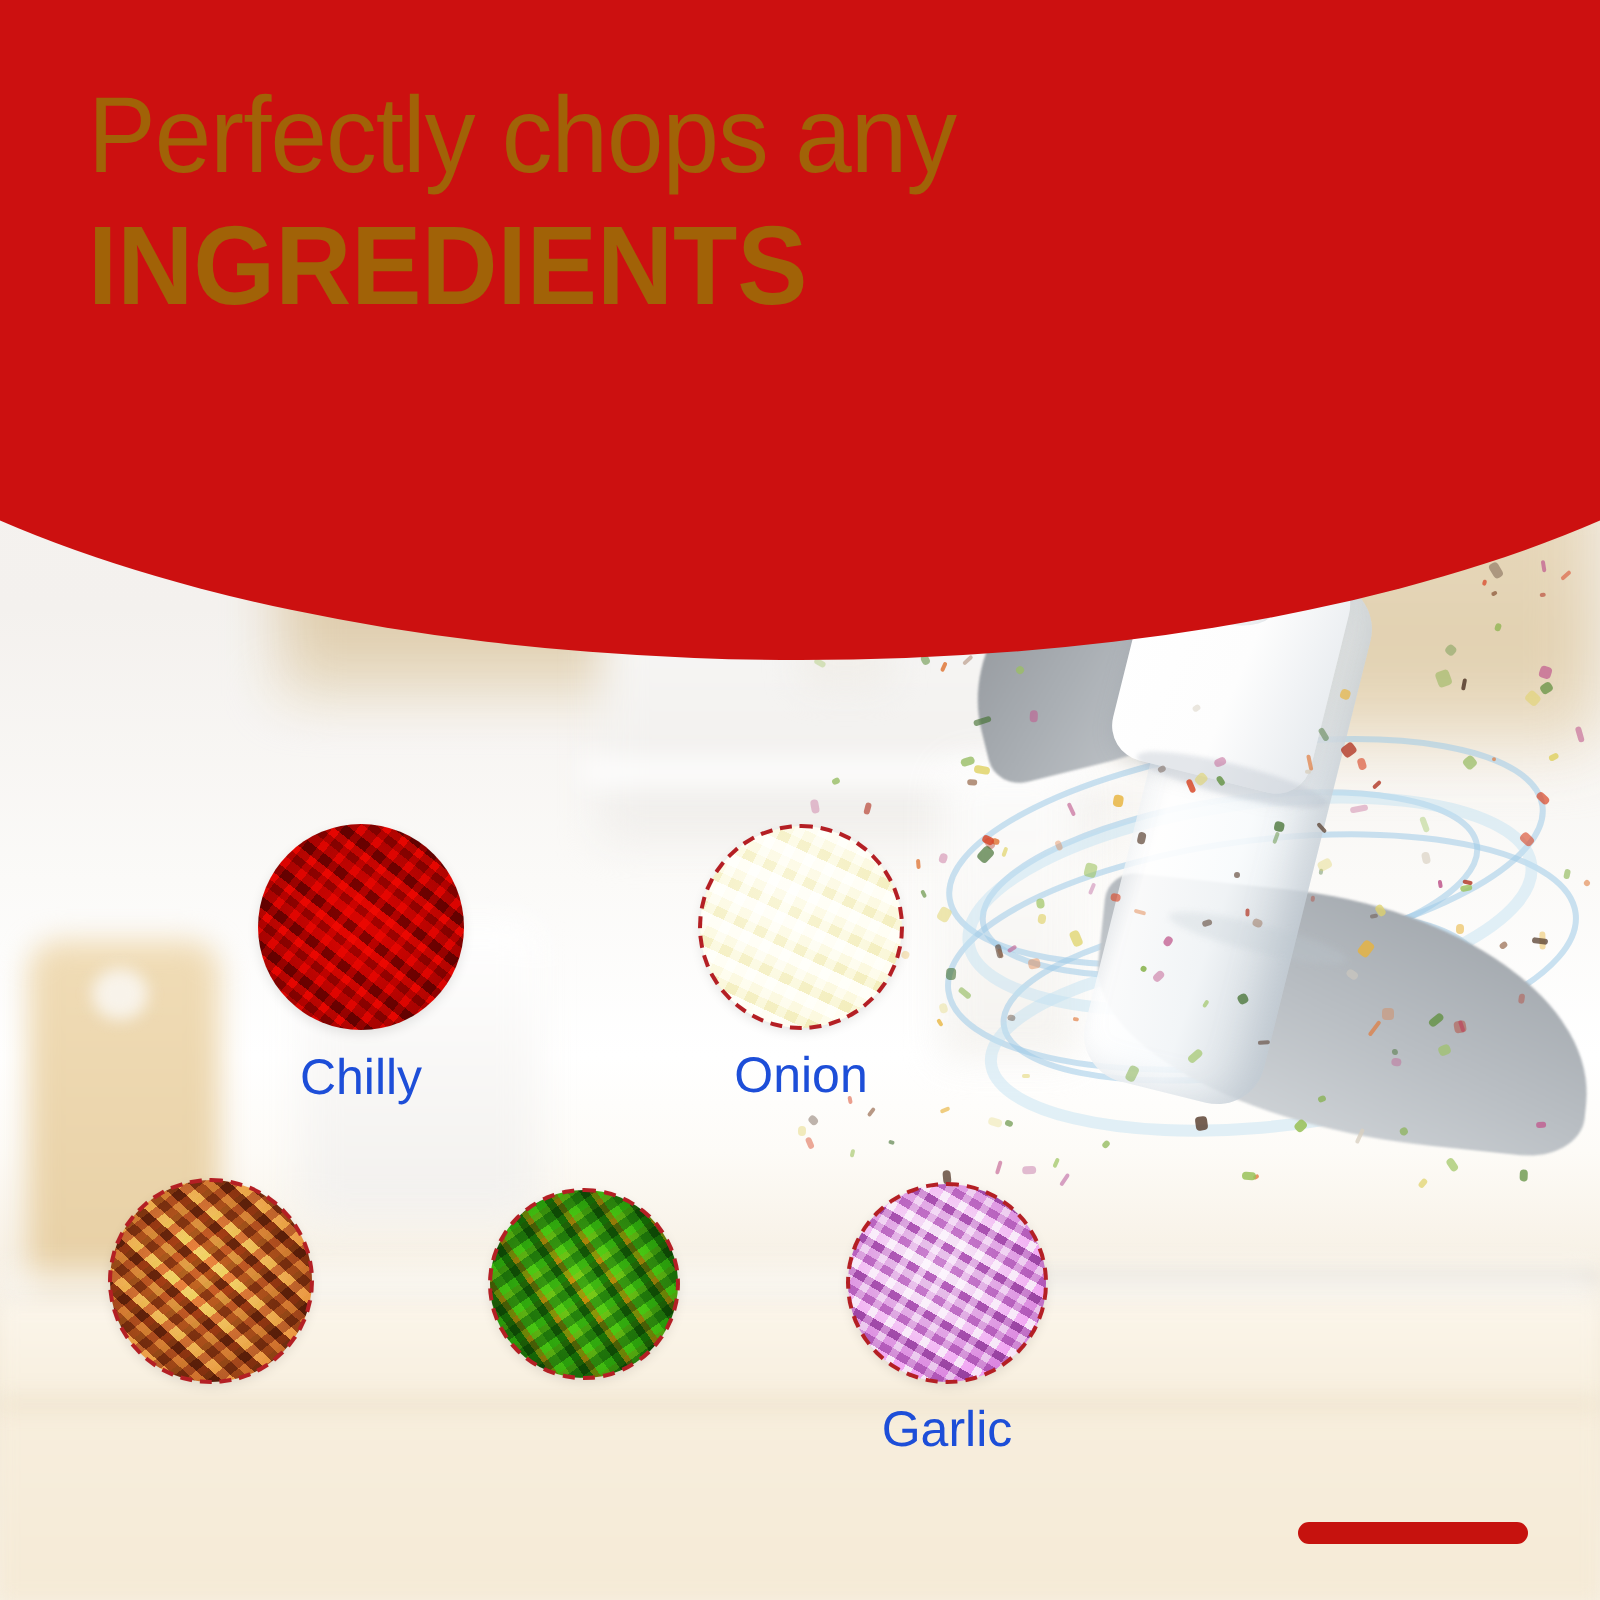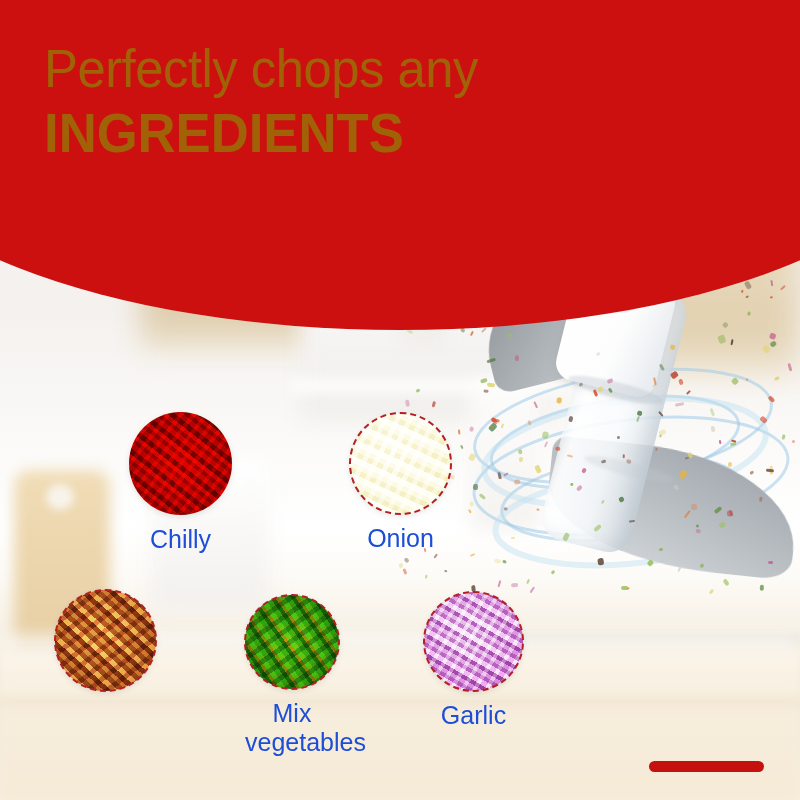--- a/index.html
+++ b/index.html
@@ -579,22 +579,20 @@
       </div>
       <div class="ing" style="left: 350px; top: 413px; width: 101px;">
         <div class="disc tex-garlic dashed" style="width: 101px; height: 101px;"></div>
         <div class="lbl">Onion</div>
       </div>
       <div class="ing" style="left: 55px; top: 590px; width: 101px;">
         <div class="disc tex-dryfruits dashed" style="width: 101px; height: 101px;"></div>
       </div>
       <div class="ing" style="left: 245px; top: 595px; width: 94px;">
         <div class="disc tex-mixveg dashed" style="width: 94px; height: 94px;"></div>
-        <div class="lbl">Mix
-vegetables</div>
       </div>
       <div class="ing" style="left: 424px; top: 592px; width: 99px;">
         <div class="disc tex-onion dashed" style="width: 99px; height: 99px;"></div>
         <div class="lbl">Garlic</div>
       </div>
     </div>
 
   <div class="accent-bar"></div>
 
 </div>

